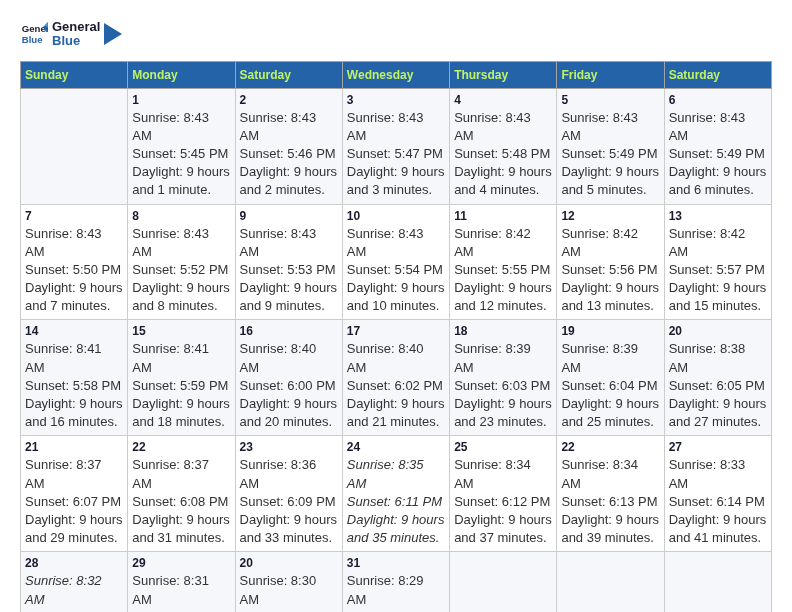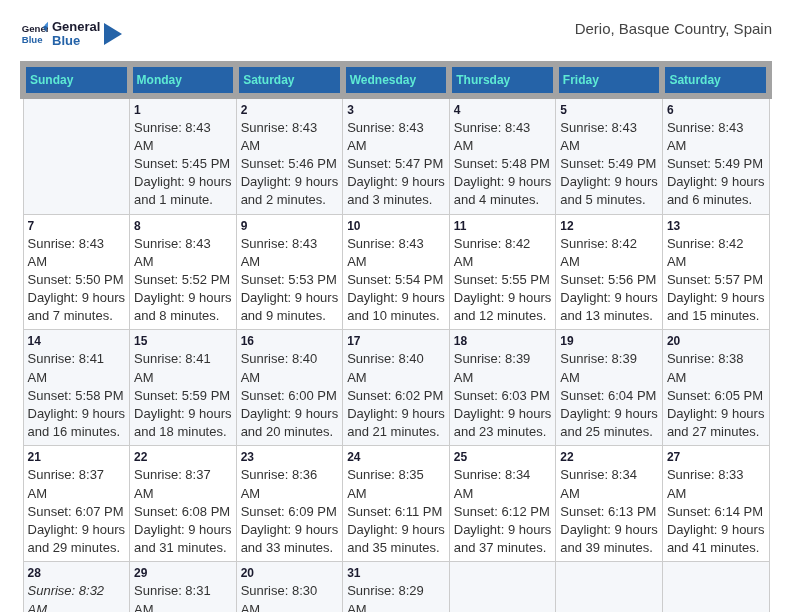--- a/index.html
+++ b/index.html
@@ -43,26 +43,26 @@
       font-size: 15px;
       color: #444;
     }
     table {
       width: 100%;
       border-collapse: collapse;
       table-layout: fixed;
     }
     thead tr th {
       background: #2563a8;
-      color: #5eead4;
+      color: #bef264;
       font-size: 12px;
       font-weight: bold;
       padding: 6px 4px;
       text-align: left;
-      border: 6px solid #a3a3a3;
+      border: 1px solid #a3a3a3;
     }
     tbody tr td {
       border: 1px solid #ccc;
       vertical-align: top;
       padding: 4px 4px;
       font-size: 10px;
       color: #222;
       height: 84px;
     }
     tbody tr:nth-child(odd) td {
@@ -97,21 +97,20 @@
       </svg>
       <div style="line-height:1.1;">
         <div style="font-size:13px;font-weight:bold;color:#1a1a2e;">General</div>
         <div style="font-size:13px;font-weight:bold;color:#2563a8;">Blue</div>
       </div>
       <svg width="18" height="22" viewBox="0 0 18 22">
         <polygon points="0,0 18,11 0,22" fill="#2563a8"></polygon>
       </svg>
     </div>
     <div class="title-block">
-      <div class="subtitle">Derio, Basque Country, Spain</div>
     </div>
   </div>
 
   <table>
     <thead>
       <tr>
         <th>Sunday</th>
         <th>Monday</th>
         <th>Saturday</th>
         <th>Wednesday</th>
@@ -285,21 +284,21 @@
           </td>
           <td>
             <div class="day-num">23</div>
             <div class="cell-info" style="white-space: pre-line;">Sunrise: 8:36 AM
 Sunset: 6:09 PM
 Daylight: 9 hours
 and 33 minutes.</div>
           </td>
           <td>
             <div class="day-num">24</div>
-            <div class="cell-info" style="white-space: pre-line;">Sunrise: 8:35 AM
+            <div class="cell-info" style="white-space: pre-line; font-style: italic;">Sunrise: 8:35 AM
 Sunset: 6:11 PM
 Daylight: 9 hours
 and 35 minutes.</div>
           </td>
           <td>
             <div class="day-num">25</div>
             <div class="cell-info" style="white-space: pre-line;">Sunrise: 8:34 AM
 Sunset: 6:12 PM
 Daylight: 9 hours
 and 37 minutes.</div>

